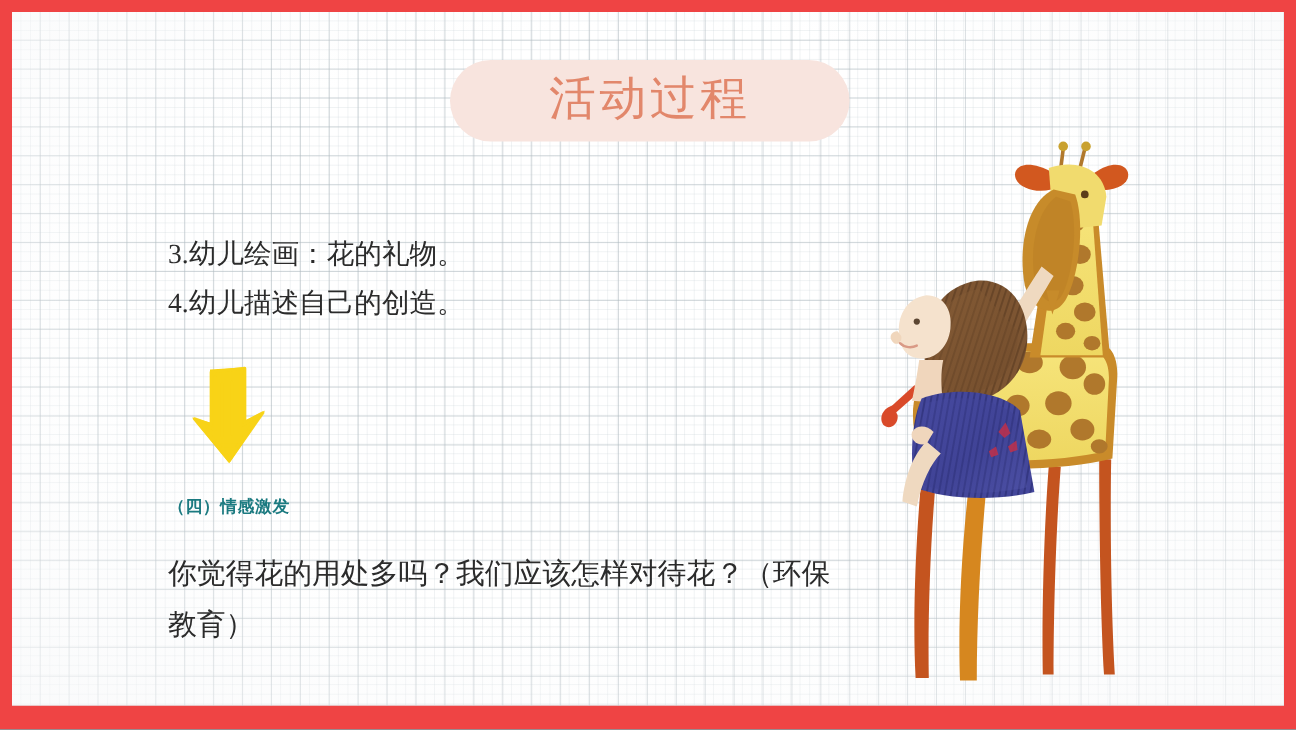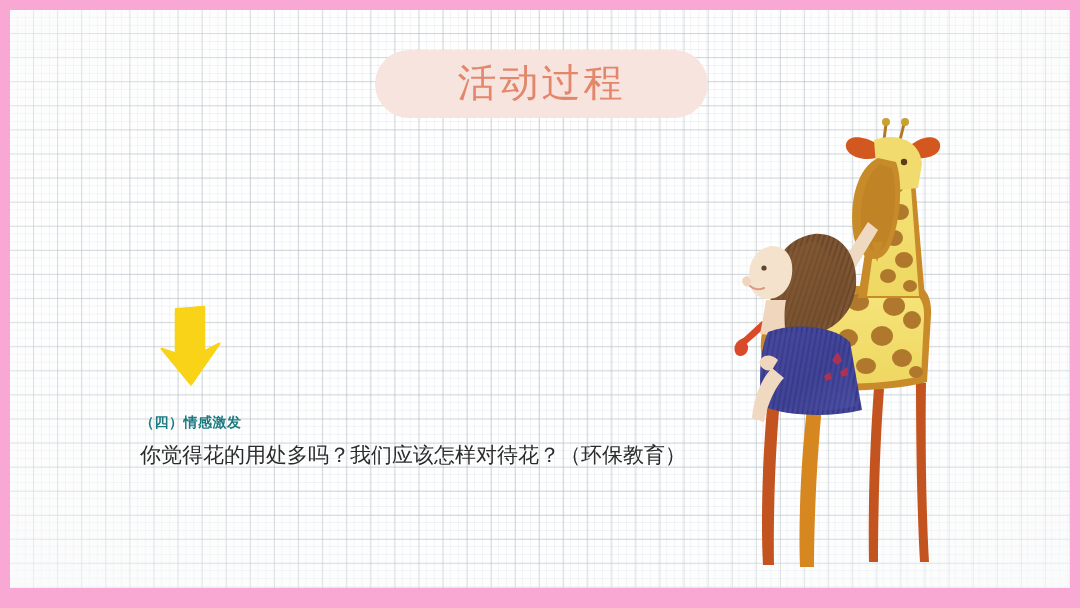--- a/index.html
+++ b/index.html
@@ -12,21 +12,21 @@
     overflow: hidden;
     font-family: "Liberation Sans", "DejaVu Sans", sans-serif;
     background: #17757f;
   }
 
   
   .slide {
     position: relative;
     width: 1080px;
     height: 608px;
-    background: #f9a8d4;
+    background: #ef4444;
     box-sizing: border-box;
   }
 
   
   .sheet {
     position: absolute;
     left: 10px;
     top: 10px;
     width: 1060px;
     height: 578px;
@@ -103,24 +103,24 @@
     font-weight: bold;
     color: #1b7a80;
     letter-spacing: 0.5px;
     white-space: nowrap;
     z-index: 3;
   }
 
   .section-body {
     position: absolute;
     left: 130px;
-    top: 424px;
+    top: 448px;
     width: 570px;
     font-family: "Liberation Serif", "DejaVu Serif", serif;
-    font-size: 21px;
+    font-size: 24px;
     color: #2b2b2b;
     line-height: 42px;
     z-index: 3;
   }
 
   
   .arrow-wrap {
     position: absolute;
     left: 145px;
     top: 292px;
@@ -272,20 +272,24 @@
             <path d="M96 266 l6 -4 2 7 -6 2 z"></path>
           </g>
         </g>
       </svg>
     </div>
 
     <div class="title-pill">
       <div class="title-text">活动过程</div>
     </div>
 
+    <div class="content">
+      <div class="num-line">3.幼儿绘画：花的礼物。</div>
+      <div class="num-line">4.幼儿描述自己的创造。</div>
+    </div>
 
     <div class="arrow-wrap">
       <svg viewBox="0 0 72 86" width="72" height="86" xmlns="http://www.w3.org/2000/svg">
         <g fill="#f8d317">
           <path d="M20 6 L20 50 L5 46 L36 84 L66 40 L50 48 L50 4 Z"></path>
         </g>
         <g stroke="#f8d317" stroke-width="2.6" fill="none" stroke-linecap="round" stroke-linejoin="round" opacity="0.95">
           <path d="M21 8 L21 52 L7 47 L36 82 L64 42 L49 50 L49 5 Z"></path>
           <path d="M24 12 L24 56 L11 50 L36 79"></path>
           <path d="M46 10 L46 53 L60 45 L37 78"></path>

